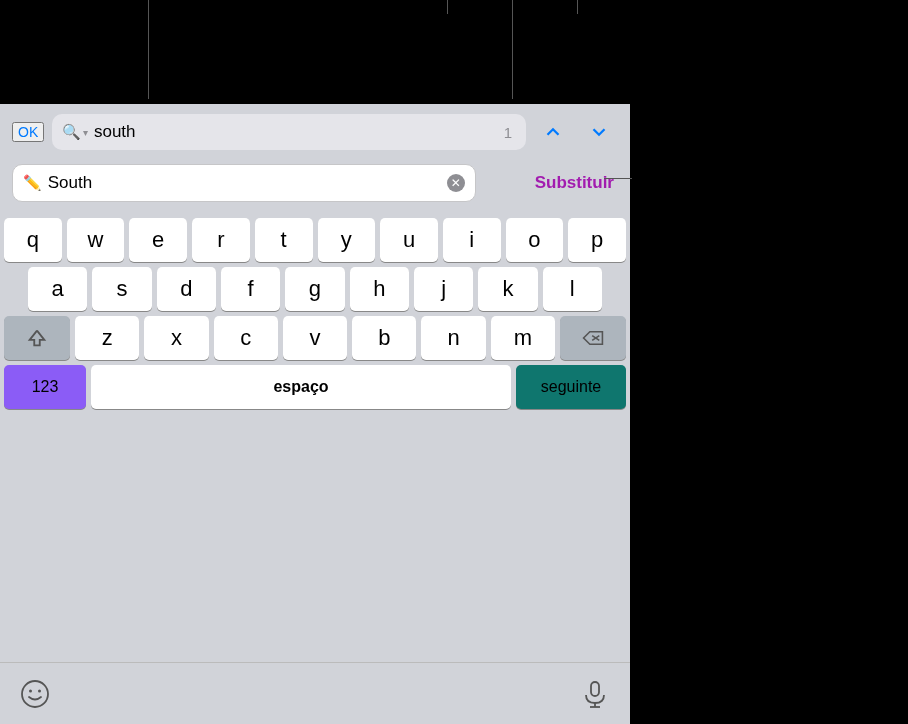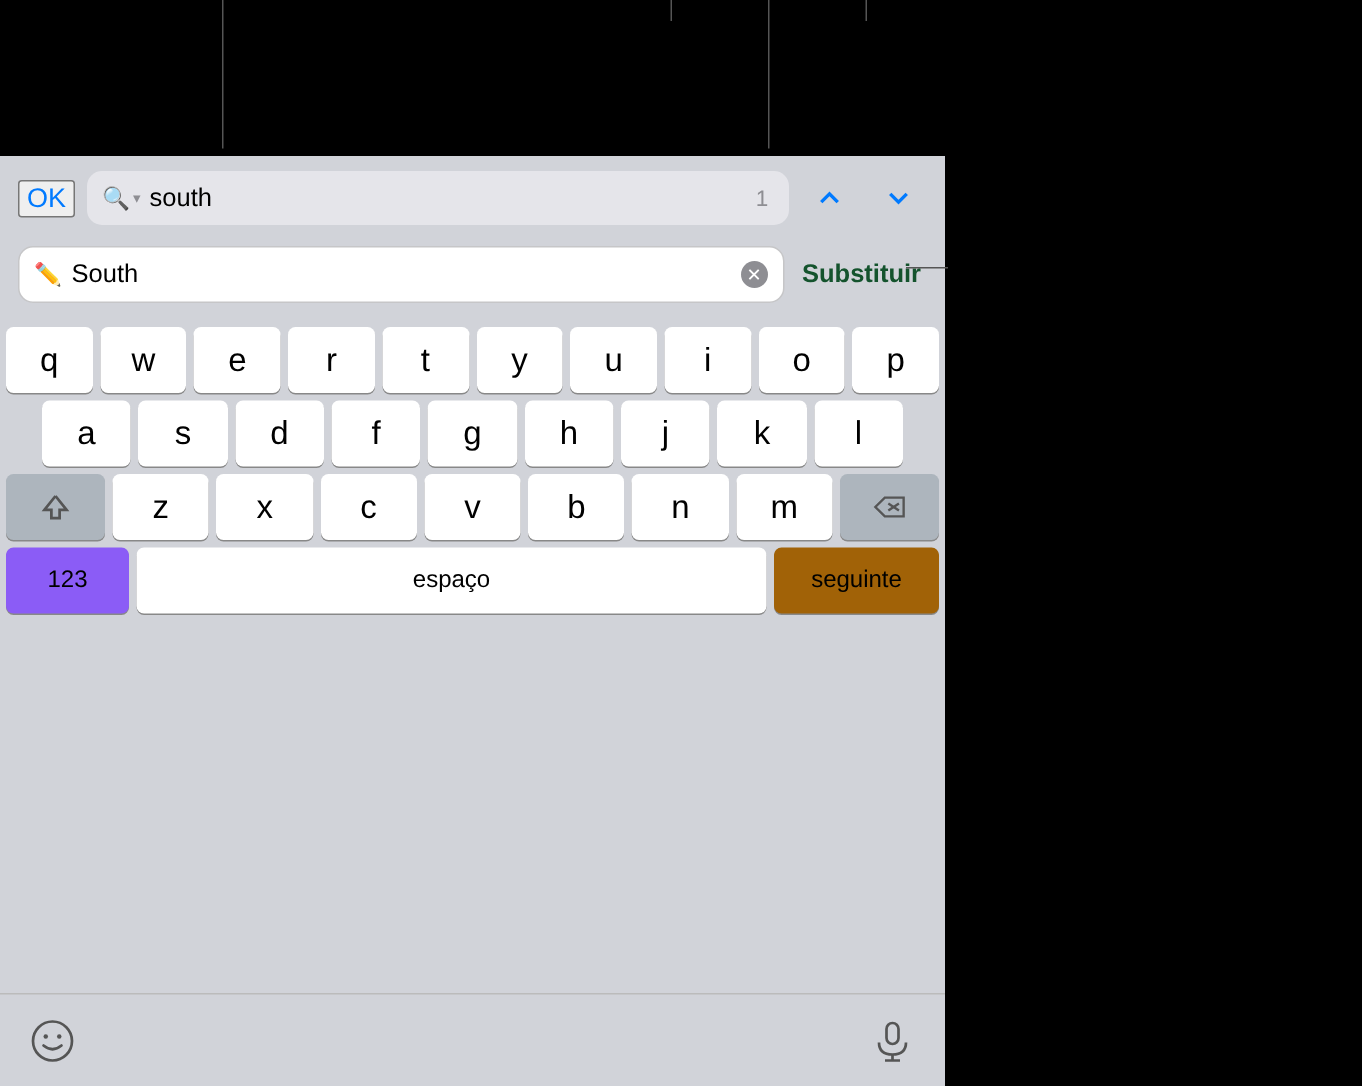--- a/index.html
+++ b/index.html
@@ -48,21 +48,21 @@
       background: #d1d3d9;
       display: flex;
       align-items: center;
       padding: 10px 12px;
       gap: 8px;
       height: 56px;
     }
 
     .ok-button {
       color: #007aff;
-      font-size: 18px;
+      font-size: 14px;
       font-weight: 400;
       cursor: pointer;
       padding: 0 4px;
       min-width: 32px;
     }
 
     .search-input-wrapper {
       flex: 1;
       background: #e5e5ea;
       border-radius: 10px;
@@ -162,26 +162,27 @@
       justify-content: center;
       cursor: pointer;
       color: #fff;
       font-size: 12px;
       padding: 0;
     }
 
     .substituir-btn {
       font-size: 17px;
       font-weight: 600;
-      color: #14532d;
+      color: #a21caf;
       background: none;
       border: none;
       cursor: pointer;
       white-space: nowrap;
       padding: 0 4px;
+      margin-left: 47px;
     }
 
     
     .keyboard-rows {
       flex: 1;
       display: flex;
       flex-direction: column;
       padding: 6px 4px 4px 4px;
       gap: 5px;
     }
@@ -226,24 +227,25 @@
       background: #8b5cf6;
       flex: 0 0 82px;
       min-width: 82px;
       font-size: 16px;
     }
 
     .key.space-key {
       background: #fff;
       flex: 1;
       font-size: 16px;
+      font-weight: bold;
     }
 
     .key.next-key {
-      background: #a16207;
+      background: #0f766e;
       flex: 0 0 110px;
       min-width: 110px;
       font-size: 16px;
     }
 
     
     .bottom-bar {
       height: 62px;
       background: #d1d3d9;
       display: flex;

